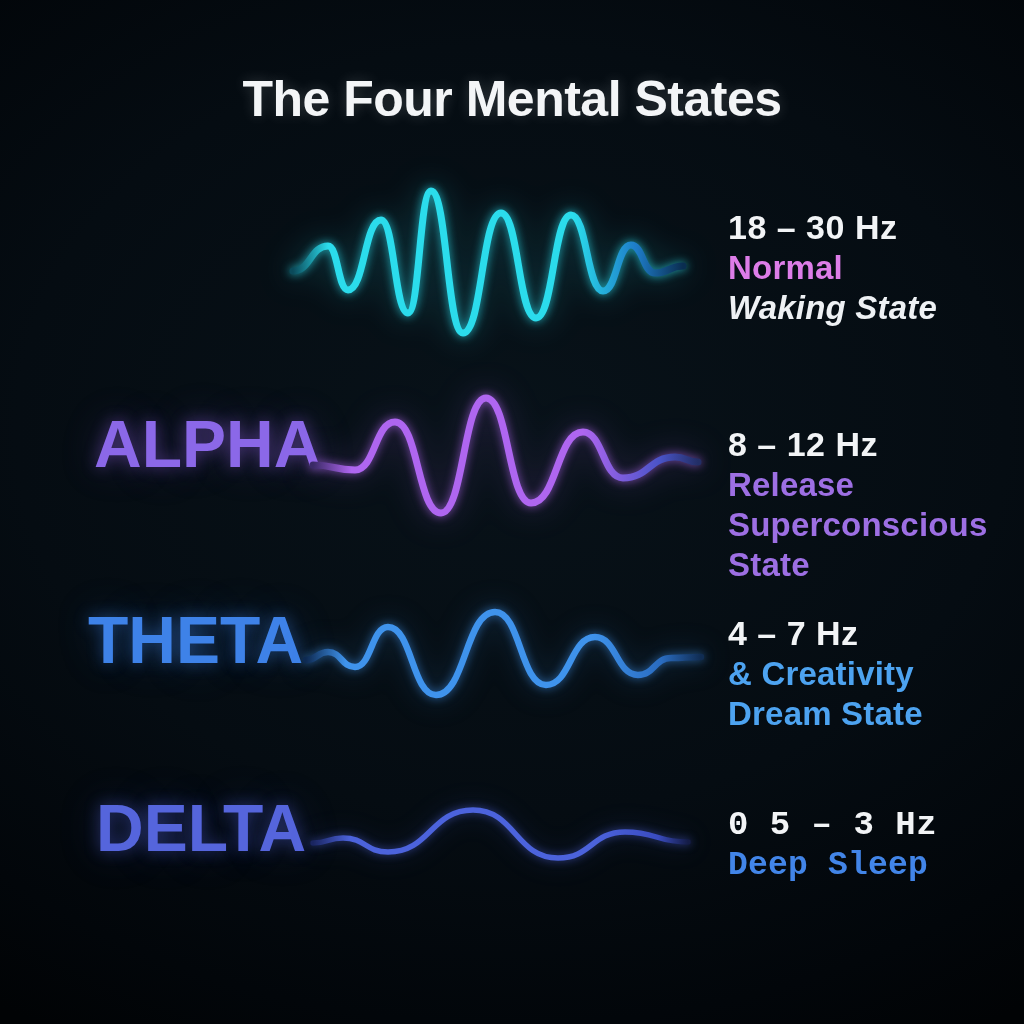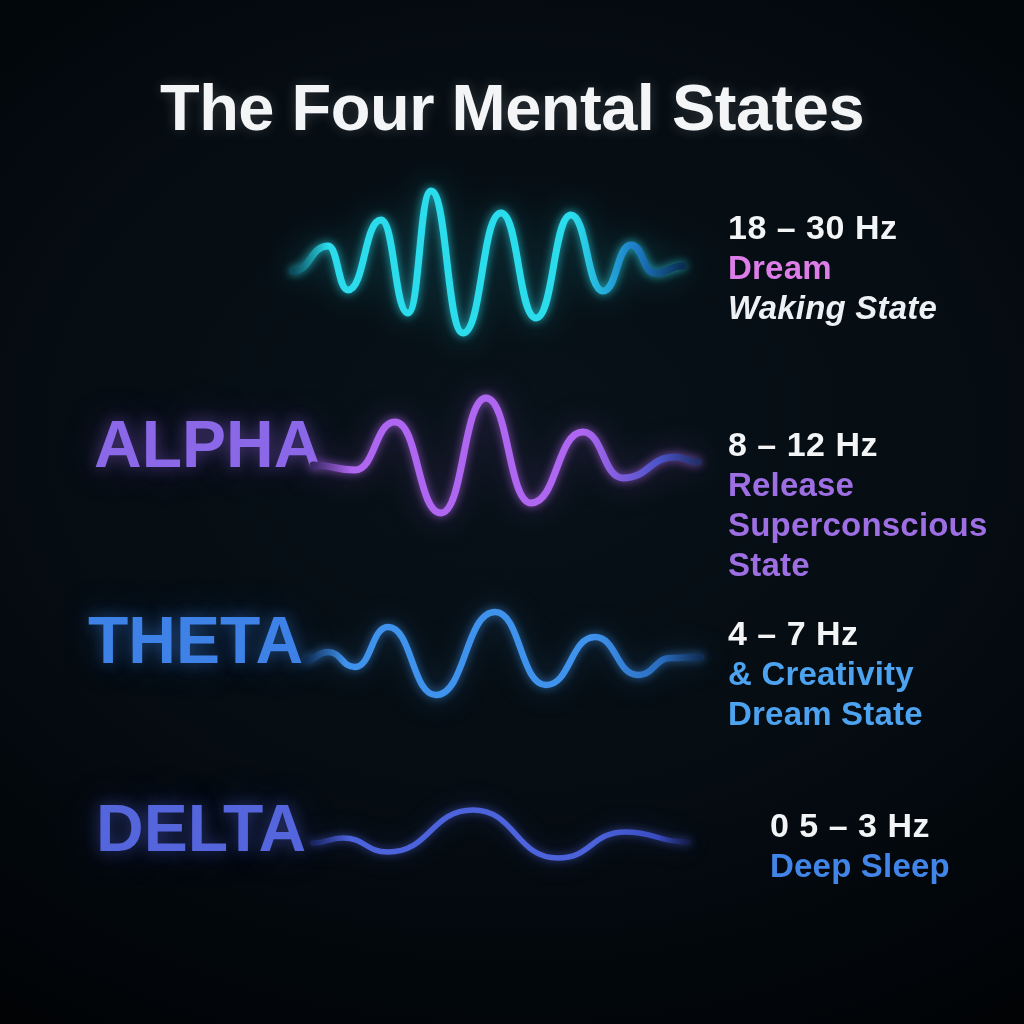--- a/index.html
+++ b/index.html
@@ -5,21 +5,21 @@
   * { margin:0; padding:0; box-sizing:border-box; }
   html,body { background:#000; }
   .canvas {
     position:relative; width:1024px; height:1024px; overflow:hidden;
     background:
       radial-gradient(ellipse 900px 700px at 50% 42%, #081219 0%, #050c12 55%, #02060a 85%, #010305 100%);
     font-family:"Liberation Sans", sans-serif;
   }
   .title {
     position:absolute; top:70px; left:0; width:1024px;
-    text-align:center; color:#f3f5f7; font-size:65px; font-weight:bold;
+    text-align:center; color:#f3f5f7; font-size:50px; font-weight:bold;
     letter-spacing:-0.5px;
     text-shadow:0 0 14px rgba(255,255,255,0.18);
   }
   .wave-label {
     position:absolute; font-size:66px; font-weight:bold; line-height:72px;
     letter-spacing:0px; white-space:nowrap;
   }
   .label-beta  { text-shadow:0 0 16px rgba(47,220,236,0.45), 0 0 40px rgba(47,220,236,0.25); }
   .label-alpha { text-shadow:0 0 16px rgba(150,100,235,0.45), 0 0 40px rgba(150,100,235,0.25); }
   .label-theta { text-shadow:0 0 16px rgba(62,130,232,0.45), 0 0 40px rgba(62,130,232,0.25); }
@@ -55,21 +55,21 @@
       </linearGradient>
     </defs>
     <path stroke="url(#grad-beta)" stroke-width="7" d="M0,93 C17.5,93 17.5,68 35,68 C45,68 45,112 55,112 C71.5,112 71.5,42 88,42
          C101.5,42 101.5,135 115,135 C126.5,135 126.5,13 138,13 C154,13 154,155 170,155
          C189,155 189,35 208,35 C225.5,35 225.5,140 243,140 C260.5,140 260.5,37 278,37
          C294,37 294,113 310,113 C324,113 324,67 338,67 C350,67 350,95 362,95
          C376,95 376,88 390,88"></path>
   </svg>
   <div class="info" style="left:728px; top:206px;">
     <div class="freq" style="color: rgb(242, 244, 246);">18 – 30 Hz</div>
-    <div class="desc-line" style="color: rgb(221, 125, 232);">Dream</div>
+    <div class="desc-line" style="color: rgb(221, 125, 232);">Normal</div>
     <div class="desc-line" style="color: rgb(238, 241, 244); font-style: italic;">Waking State</div>
   </div>
 
   <div class="wave-label label-alpha" style="left: 94px; top: 408px; color: rgb(139, 104, 232);">ALPHA</div>
   <svg class="wave-svg glow-alpha" style="left:313px; top:387px;" width="385" height="150" viewBox="0 0 385 150">
     <defs>
       <linearGradient id="grad-alpha" x1="0" y1="0" x2="1" y2="0">
         <stop offset="0" stop-color="#3a2a66"></stop>
         <stop offset="0.10" stop-color="#af66f0"></stop>
         <stop offset="0.70" stop-color="#af66f0"></stop>
@@ -117,18 +117,18 @@
         <stop offset="0" stop-color="#1a2560"></stop>
         <stop offset="0.10" stop-color="#4c63dc"></stop>
         <stop offset="0.75" stop-color="#4c63dc"></stop>
         <stop offset="0.92" stop-color="#3a4cc0"></stop>
         <stop offset="1" stop-color="#141c46"></stop>
       </linearGradient>
     </defs>
     <path stroke="url(#grad-delta)" stroke-width="5.5" d="M0,47 C15,47 15,42 30,42 C52.5,42 52.5,56 75,56 C117.5,56 117.5,14 160,14
          C202.5,14 202.5,62 245,62 C278.5,62 278.5,36 312,36 C343.5,36 343.5,46 375,46"></path>
   </svg>
-  <div class="info" style="left:770px; top:804px;">
+  <div class="info" style="left:728px; top:804px;font-family:Liberation Mono, monospace;">
     <div class="freq" style="color: rgb(242, 244, 246);">0 5 – 3 Hz</div>
     <div class="desc-line" style="color: rgb(66, 133, 232);">Deep Sleep</div>
   </div>
 
 </div>
 
 </body></html>

